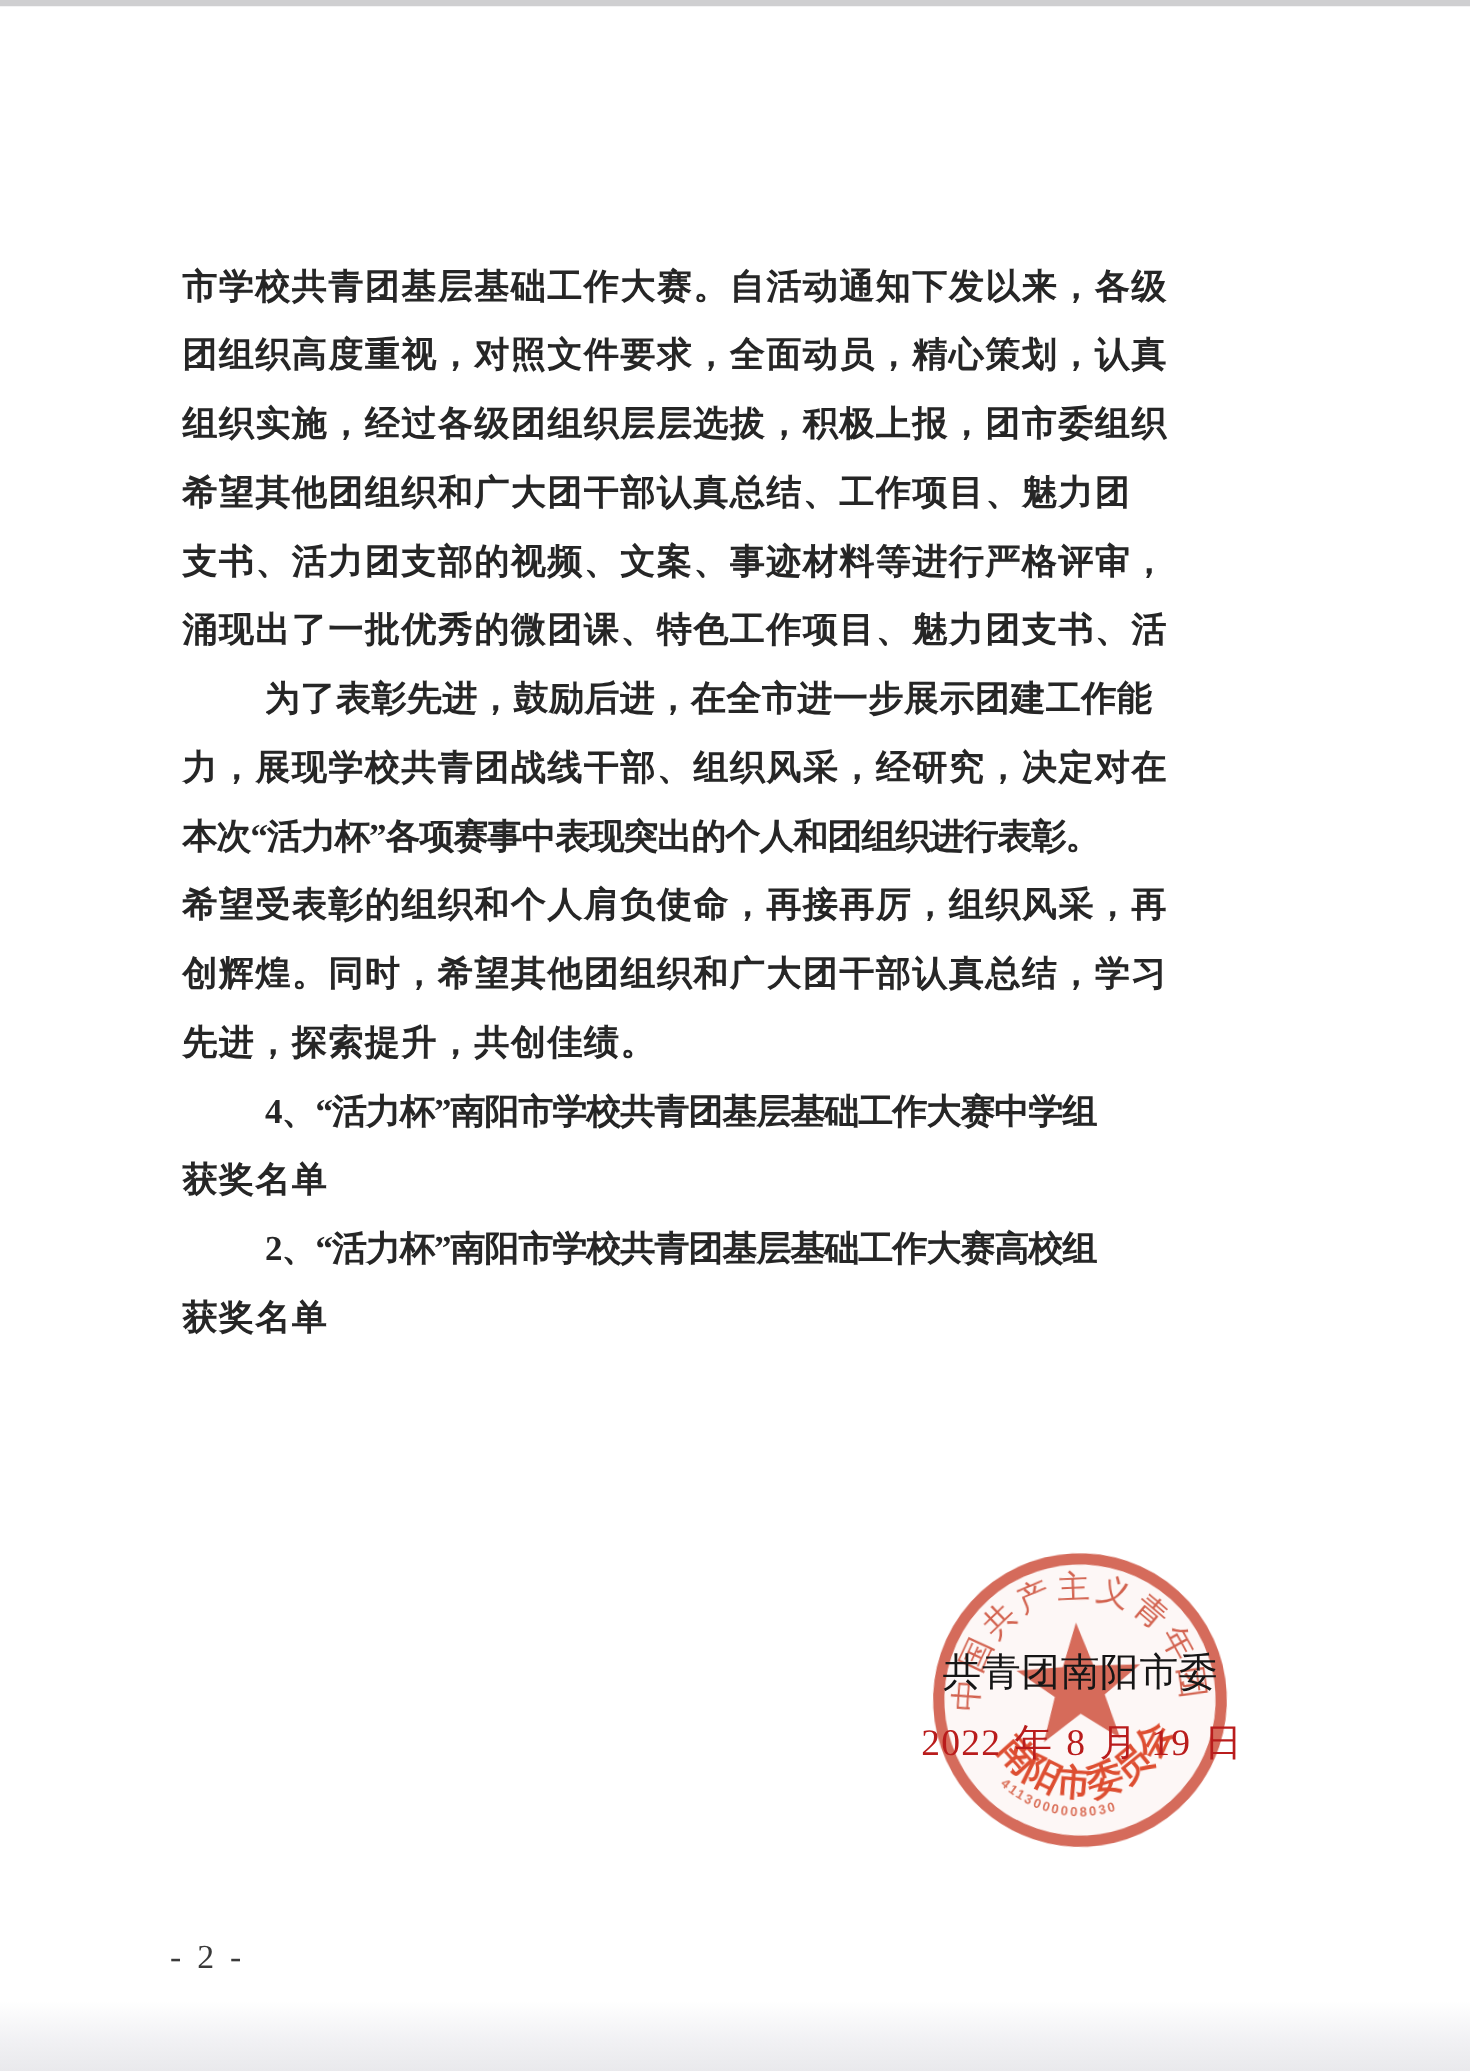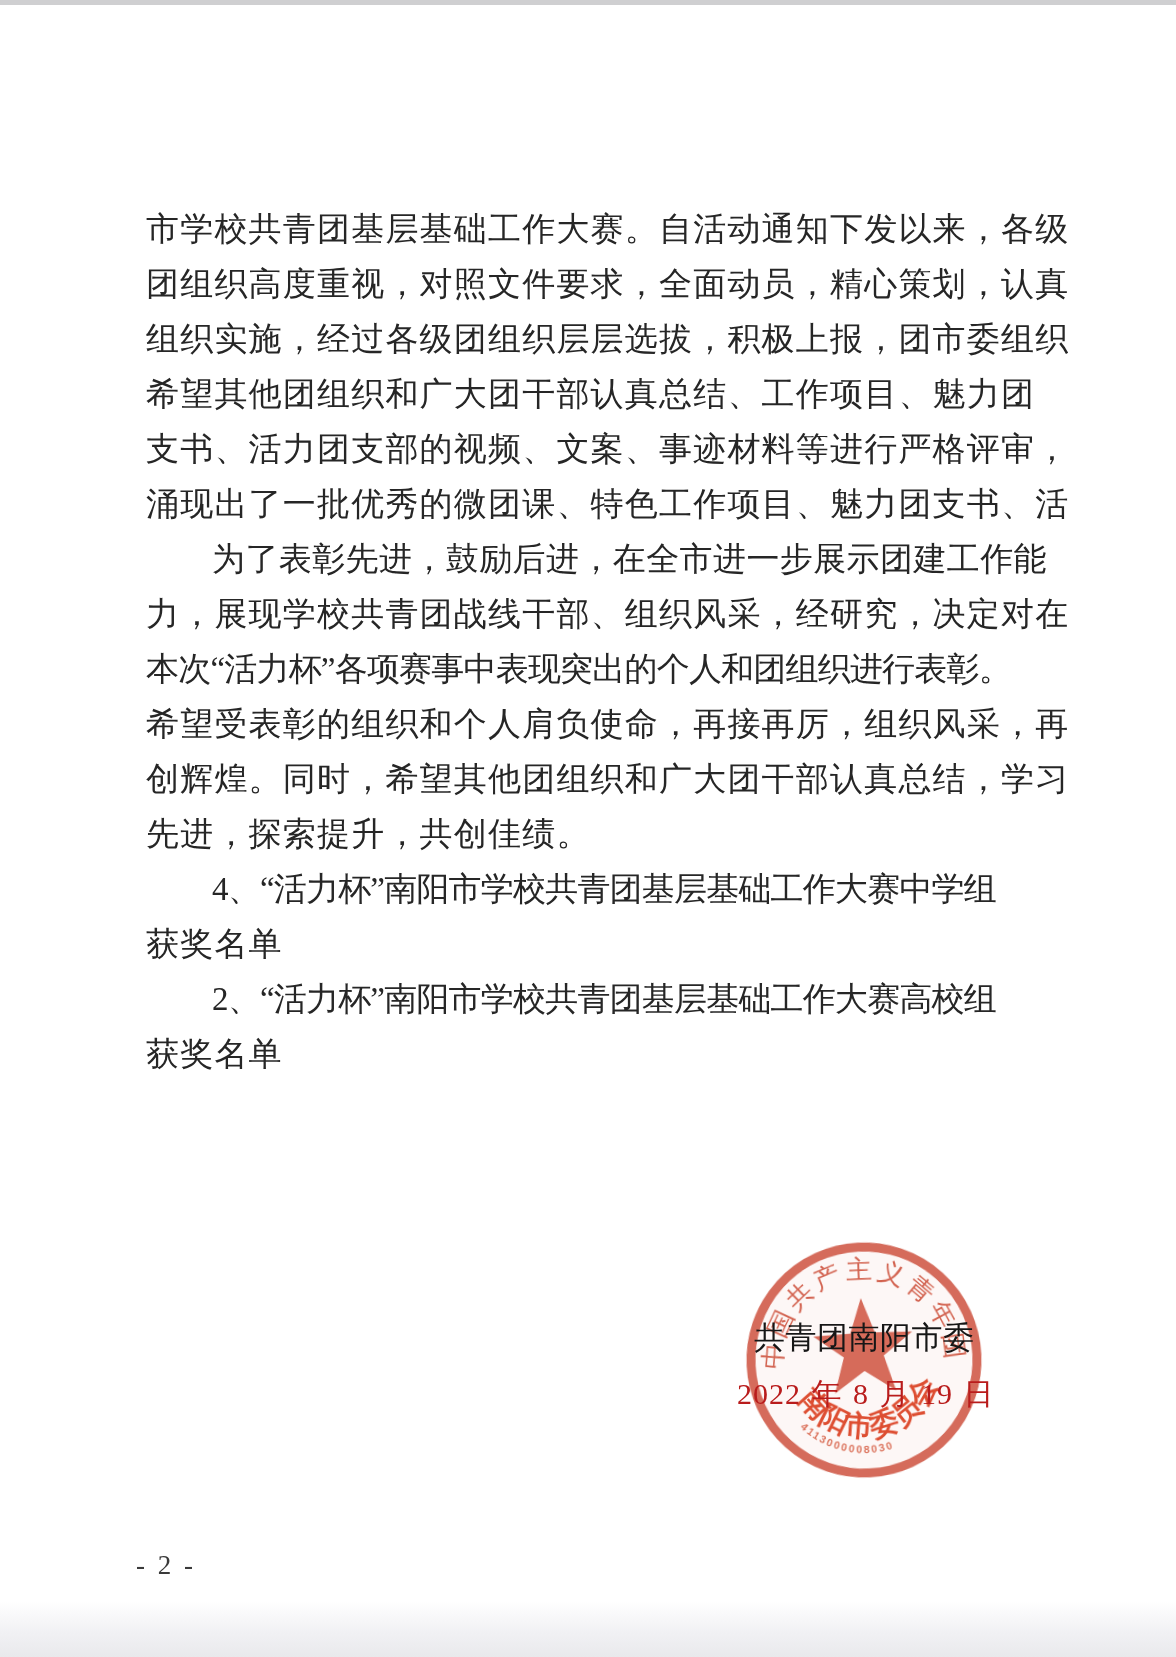--- a/index.html
+++ b/index.html
@@ -16,22 +16,22 @@
   }
   .bottom-shade{
     position:absolute;left:0;bottom:0;width:1176px;height:56px;
     background:linear-gradient(180deg, rgba(240,240,243,0) 0%, #f1f1f4 55%, #e9e9ec 100%);
   }
   .content{
     position:absolute;left:146px;top:202px;width:894px;
     color:#262626;
   }
   .line{
-    height:55px;line-height:55px;font-size:33px;
-    white-space:nowrap;letter-spacing:1.2px;
+    height:55px;line-height:55px;font-size:28px;
+    white-space:nowrap;letter-spacing:1.2px;font-weight:bold;
   }
   .line.indent{padding-left:66px;letter-spacing:0.4px;}
   .line.tight{letter-spacing:-0.8px;}
   .sig-org{
     position:absolute;left:754px;top:1317px;
     font-size:31px;color:#161616;letter-spacing:0.5px;
     white-space:nowrap;z-index:3;
   }
   .sig-date{
     position:absolute;left:737px;top:1374px;

